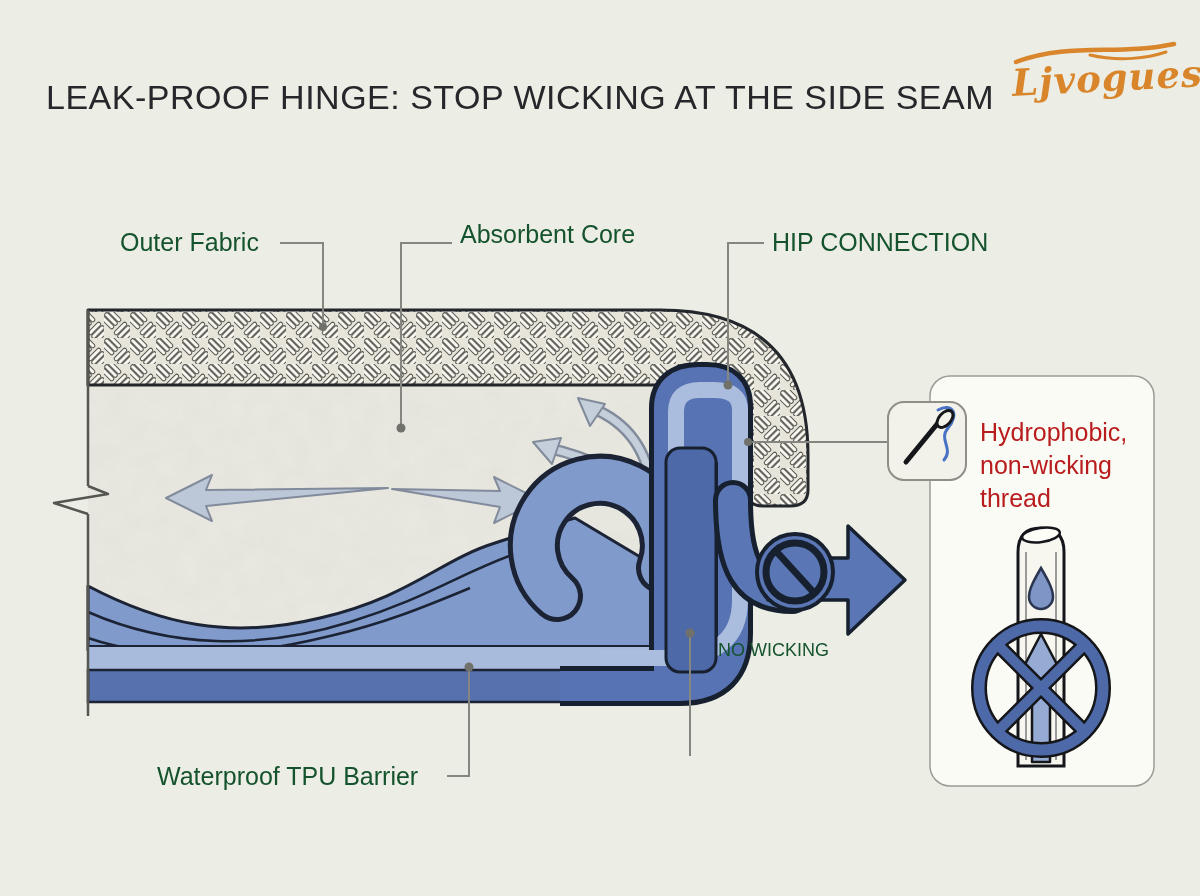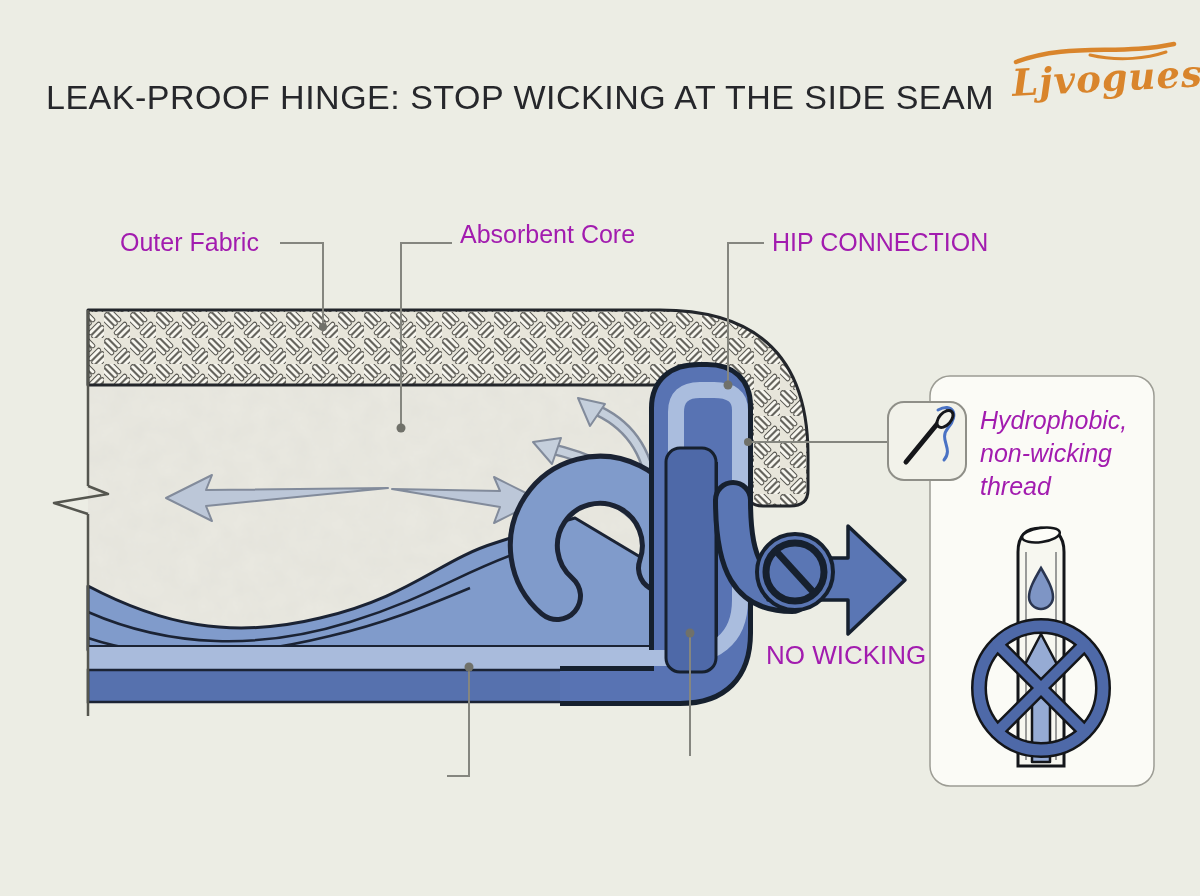--- a/index.html
+++ b/index.html
@@ -1,31 +1,31 @@
 <!DOCTYPE html>
 <html><head>
 <meta charset="utf-8">
 <style>
   html,body{margin:0;padding:0;}
   body{width:1200px;height:896px;overflow:hidden;background:#ecede4;
        font-family:"Liberation Sans", sans-serif;}
   .stage{position:relative;width:1200px;height:896px;background:#ecede4;}
   .stage > svg{position:absolute;left:0;top:0;}
-  .txt{position:absolute;color:#a21caf;white-space:nowrap;}
+  .txt{position:absolute;color:#14532d;white-space:nowrap;}
   .title{left:46px;top:38px;font-size:34px;font-weight:500;letter-spacing:.5px;color:#26272b;margin-top:40px;}
   .brand{left:1012px;top:56px;font-size:37px;font-weight:bold;font-style:italic;
          font-family:"DejaVu Serif", serif;color:#d9852c;transform:rotate(-3deg);letter-spacing:1px;}
   .lbl{font-size:25px;}
   .lbl-outer-fabric{left:120px;top:228px;}
   .lbl-absorbent-core{left:460px;top:220px;}
   .lbl-hip-connection{left:772px;top:228px;text-align:center;}
-  .lbl-no-wicking{left:766px;top:640px;font-size:26px;text-align:right;}
+  .lbl-no-wicking{left:718px;top:640px;font-size:18px;text-align:right;}
   .lbl-tpu{left:157px;top:762px;}
   .lbl-wall{left:660px;top:762px;}
-  .thread-note{left:980px;top:404px;font-size:25px;line-height:33px;white-space:normal;width:172px;color:#a21caf;font-style:italic;}
+  .thread-note{left:980px;top:416px;font-size:25px;line-height:33px;white-space:normal;width:172px;color:#b91c1c;}
 </style>
 </head>
 <body>
 
 <div class="stage">
 
   <svg width="1200" height="896" viewBox="0 0 1200 896">
     <defs>
       <pattern id="weave" width="26" height="26" patternUnits="userSpaceOnUse">
         <rect width="26" height="26" fill="#e7e5da"></rect>
@@ -171,15 +171,16 @@
     </g>
   </svg>
 
   <div class="txt title">LEAK-PROOF HINGE: STOP WICKING AT THE SIDE SEAM</div>
   <div class="txt brand">Ljvogues</div>
 
   <div class="txt lbl lbl-outer-fabric">Outer Fabric</div>
   <div class="txt lbl lbl-absorbent-core">Absorbent Core</div>
   <div class="txt lbl lbl-hip-connection">HIP CONNECTION</div>
   <div class="txt lbl lbl-no-wicking">NO WICKING</div>
+  <div class="txt lbl lbl-tpu">Waterproof TPU Barrier</div>
 
   <div class="txt thread-note">Hydrophobic, non-wicking thread</div>
 </div>
 
 </body></html>

